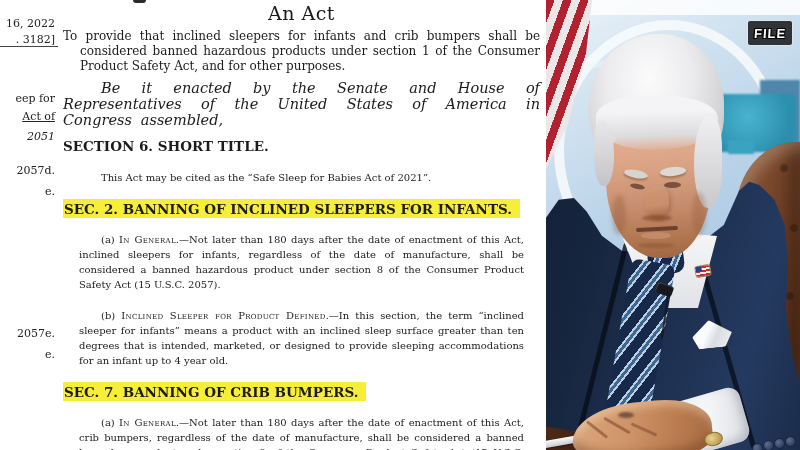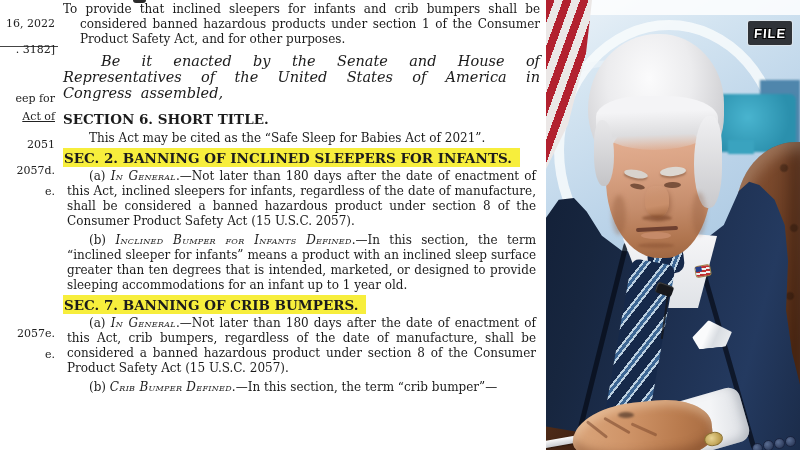--- a/index.html
+++ b/index.html
@@ -15,22 +15,22 @@
 
   .docbody{position:absolute;left:63px;top:2px;width:477px;}
   .act-title{margin:0 0 5px 0;font-size:19px;font-weight:normal;text-align:center;letter-spacing:.5px;}
   .preamble{margin:0;font-size:12px;line-height:15px;text-align:justify;
             padding-left:17px;text-indent:-17px;}
   .enact{margin:6px 0 11px 0;font-size:14.5px;line-height:16px;font-style:italic;
          text-align:justify;text-indent:38px;word-spacing:.30em;}
   #blocks{margin-top:5px;}
   #blocks h2{margin:4px 0 2px 0;font-size:13.5px;line-height:15px;font-weight:bold;}
   #blocks h2 .hl{background:#f7ee3c;padding:1.5px 8px 1.5px 1px;}
-  #blocks p{margin:4px;font-size:12px;line-height:15px;text-align:justify;text-indent:22px;}
-  .sc{font-variant:small-caps;letter-spacing:.3px;font-style:italic;}
+  #blocks p{margin:16px;font-size:10px;line-height:15px;text-align:justify;text-indent:22px;}
+  .sc{font-variant:small-caps;letter-spacing:.3px;}
 
   
   .photo{position:absolute;left:546px;top:0;width:254px;height:450px;overflow:hidden;background:#b9d4ea;}
   .photo div{position:absolute;}
   .win-grad{left:0;top:0;width:254px;height:450px;
     background:linear-gradient(150deg,#eef4f9 0%,#d3e4f1 20%,#b9d2e8 45%,#a3c3de 75%,#9cbcd8 100%);}
   .win-band{left:0;top:0;width:254px;height:15px;background:rgba(252,253,254,.9);}
   .win-arch{left:8px;top:20px;width:210px;height:240px;border-radius:50%;
     border:10px solid rgba(250,252,253,.8);}
   .win-arch2{left:-30px;top:60px;width:180px;height:200px;border-radius:50%;
@@ -152,38 +152,39 @@
 </head>
 <body>
 
 <div class="stage">
 
   <section class="doc">
     <div class="cut-glyph"></div>
     <div class="marginnotes">
         <div class="mnote" style="top: 17px;">16, 2022</div>
         <div class="mrule" style="top: 46px;"></div>
-        <div class="mnote" style="top: 43px;">. 3182]</div>
+        <div class="mnote" style="top: 33px;">. 3182]</div>
         <div class="mnote" style="top: 92px;">eep for</div>
         <div class="mnote" style="top: 110px; text-decoration: underline;">Act of</div>
-        <div class="mnote" style="top: 138px;">2051</div>
+        <div class="mnote" style="top: 130px; font-style: italic;">2051</div>
         <div class="mnote" style="top: 164px;">2057d.</div>
         <div class="mnote" style="top: 185px;">e.</div>
         <div class="mnote" style="top: 327px;">2057e.</div>
         <div class="mnote" style="top: 348px;">e.</div>
       </div>
     <div class="docbody">
+      <h1 class="act-title">An Act</h1>
       <p class="preamble">To provide that inclined sleepers for infants and crib bumpers shall be considered banned hazardous products under section 1 of the Consumer Product Safety Act, and for other purposes.</p>
       <p class="enact">Be it enacted by the Senate and House of Representatives of the United States of America in Congress assembled,</p>
       <div id="blocks">
           <h2><span>SECTION 6. SHORT TITLE.</span></h2>
           <p class="para"><span>This Act may be cited as the “Safe Sleep for Babies Act of 2021”.</span></p>
           <h2><span class="hl">SEC. 2. BANNING OF INCLINED SLEEPERS FOR INFANTS.</span></h2>
           <p class="para"><span>(a) </span><span class="sc">In General</span><span>.—Not later than 180 days after the date of enactment of this Act, inclined sleepers for infants, regardless of the date of manufacture, shall be considered a banned hazardous product under section 8 of the Consumer Product Safety Act (15 U.S.C. 2057).</span></p>
-          <p class="para"><span>(b) </span><span class="sc">Inclined Bumper for Infants Defined</span><span>.—In this section, the term “inclined sleeper for infants” means a product with an inclined sleep surface greater than ten degrees that is intended, marketed, or designed to provide sleeping accommodations for an infant up to 1 year old.</span></p>
+          <p class="para"><span>(b) </span><span class="sc">Inclined Sleeper for Product Defined</span><span>.—In this section, the term “inclined sleeper for infants” means a product with an inclined sleep surface greater than ten degrees that is intended, marketed, or designed to provide sleeping accommodations for an infant up to 4 year old.</span></p>
           <h2><span class="hl">SEC. 7. BANNING OF CRIB BUMPERS.</span></h2>
           <p class="para"><span>(a) </span><span class="sc">In General</span><span>.—Not later than 180 days after the date of enactment of this Act, crib bumpers, regardless of the date of manufacture, shall be considered a banned hazardous product under section 8 of the Consumer Product Safety Act (15 U.S.C. 2057).</span></p>
           <p class="para"><span>(b) </span><span class="sc">Crib Bumper Defined</span><span>.—In this section, the term “crib bumper”—</span></p>
         </div>
     </div>
   </section>
 
   <section class="photo">
     <div class="win-grad"></div>
     <div class="win-band"></div>

